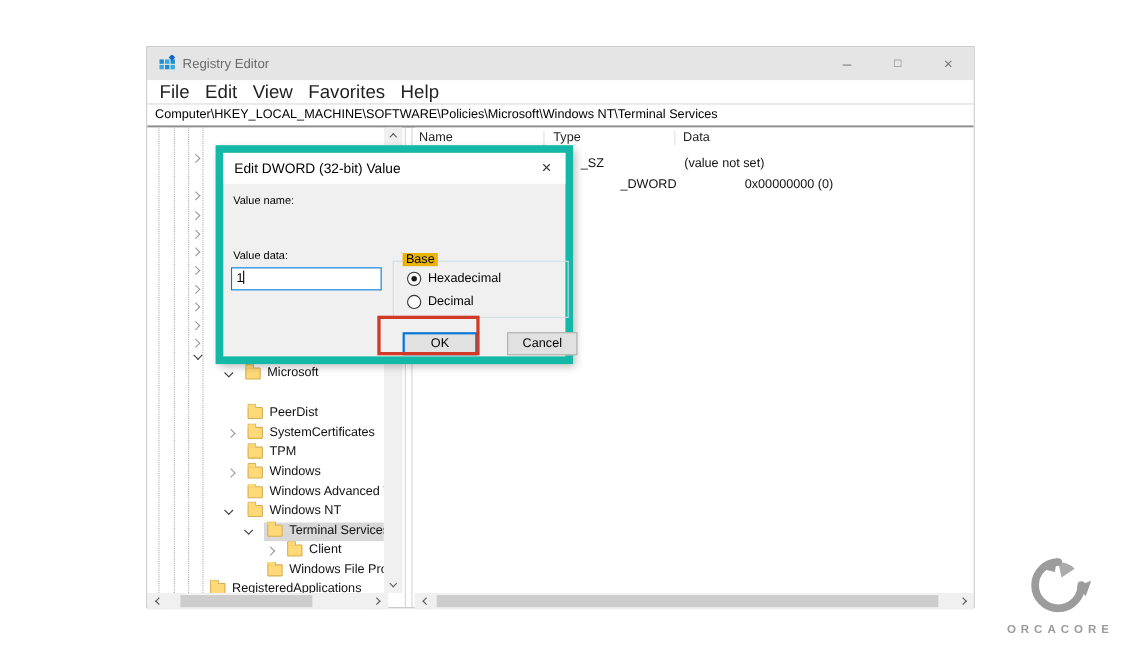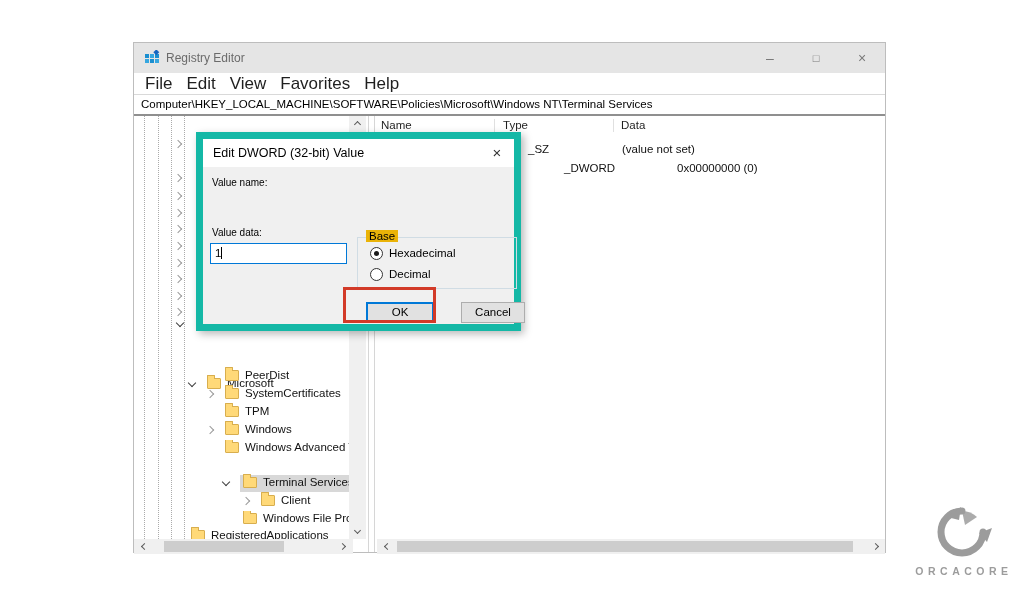--- a/index.html
+++ b/index.html
@@ -143,21 +143,21 @@
       <span class="tchev" style="left:41px;top:94px;"></span>
       <span class="tchev" style="left:41px;top:110px;"></span>
       <span class="tchev" style="left:41px;top:127px;"></span>
       <span class="tchev" style="left:41px;top:144px;"></span>
       <span class="tchev" style="left:41px;top:160px;"></span>
       <span class="tchev" style="left:41px;top:177px;"></span>
       <span class="tchev" style="left:41px;top:193px;"></span>
       <span class="tchev exp" style="left:43px;top:204px;"></span>
 
 
-      <div class="trow" style="left:0;top:216px;width:215px;margin-top:44px;">
+      <div class="trow" style="left:16px;top:216px;width:215px;">
         <span class="tchev exp" style="left:55px;top:4px;"></span>
         <span class="folder" style="left:73px;top:2px;"></span>
         <span class="tlabel" style="left:93px;">Microsoft</span>
       </div>
 
 
       <div class="trow" style="left:0;top:252px;width:215px;">
         <span class="folder" style="left:91px;top:2px;"></span>
         <span class="tlabel" style="left:111px;">PeerDist</span>
       </div>
@@ -177,20 +177,25 @@
         <span class="tchev" style="left:73px;top:5px;"></span>
         <span class="folder" style="left:91px;top:2px;"></span>
         <span class="tlabel" style="left:111px;">Windows</span>
       </div>
 
       <div class="trow" style="left:0;top:324px;width:215px;overflow:hidden;">
         <span class="folder" style="left:91px;top:2px;"></span>
         <span class="tlabel" style="left:111px;">Windows Advanced T</span>
       </div>
 
+      <div class="trow" style="left:0;top:341px;width:215px;">
+        <span class="tchev exp" style="left:71px;top:4px;"></span>
+        <span class="folder" style="left:91px;top:2px;"></span>
+        <span class="tlabel" style="left:111px;">Windows NT</span>
+      </div>
 
       <div class="trow" style="left:0;top:359px;width:215px;">
         <span class="sel-bg" style="left:106px;top:0;width:109px;height:17px;"></span>
         <span class="tchev exp" style="left:89px;top:4px;"></span>
         <span class="folder" style="left:109px;top:2px;"></span>
         <span class="tlabel" style="left:129px;">Terminal Services</span>
       </div>
 
       <div class="trow" style="left:0;top:377px;width:215px;">
         <span class="tchev" style="left:109px;top:5px;"></span>

